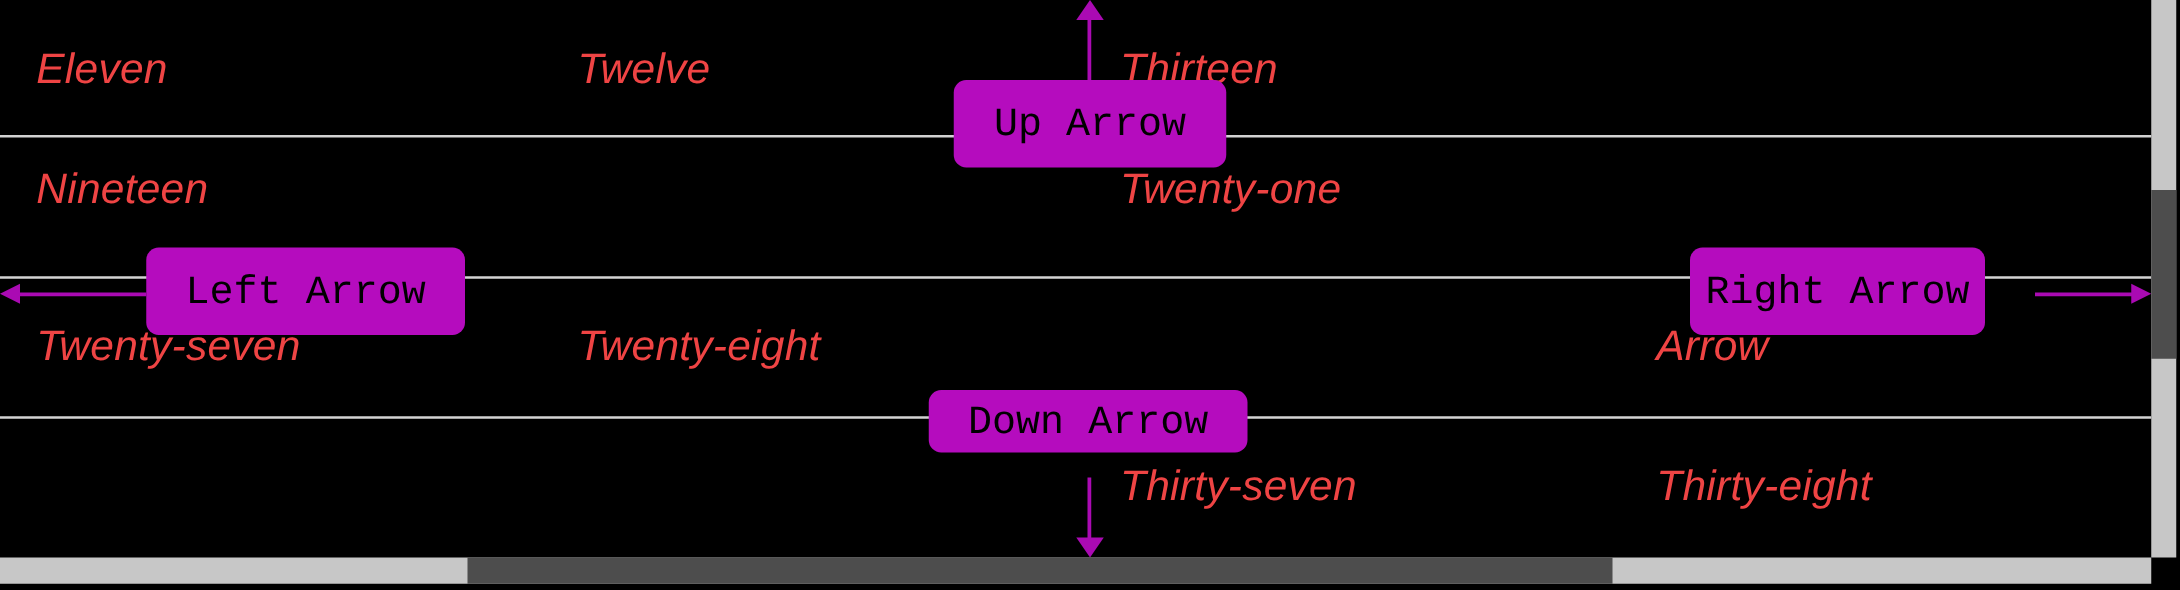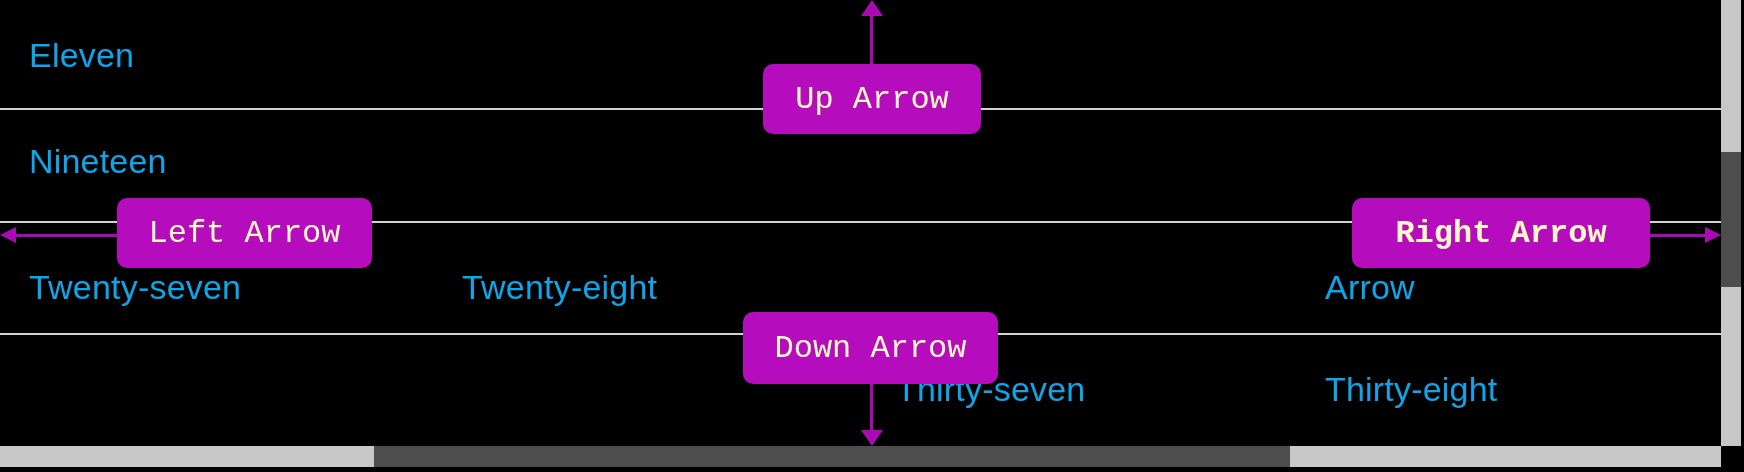--- a/index.html
+++ b/index.html
@@ -22,50 +22,51 @@
   }
   .sep-1 { top: 108px; }
   .sep-2 { top: 221px; }
   .sep-3 { top: 333px; }
 
   
   .cell {
     position: absolute;
     font-size: 34px;
     line-height: 34px;
-    color: #0ea5e9;
+    color: #ef4444;
     white-space: nowrap;
     letter-spacing: 0.2px;
+    font-style: italic;
   }
   .row-0 { top: 38px; }
-  .row-1 { top: 144px; }
-  .row-2 { top: 270px; }
+  .row-1 { top: 134px; }
+  .row-2 { top: 260px; }
   .row-3 { top: 372px; }
   .col-0 { left: 29px; }
   .col-1 { left: 462px; }
   .col-2 { left: 896px; }
   .col-3 { left: 1325px; }
 
   
   .badge {
     position: absolute;
     background: #b50cbe;
     border-radius: 10px;
-    color: #fef9c3;
+    color: #000000;
     font-family: "Liberation Mono", monospace;
     font-size: 32px;
     display: flex;
     align-items: center;
     justify-content: center;
     z-index: 3;
   }
   .badge-up    { left: 763px;  top: 64px;  width: 218px; height: 70px; }
   .badge-left  { left: 117px;  top: 198px; width: 255px; height: 70px; text-align: right; }
-  .badge-right { left: 1352px; top: 198px; width: 298px; height: 70px; font-weight: bold; }
-  .badge-down  { left: 743px;  top: 312px; width: 255px; height: 72px; }
+  .badge-right { left: 1352px; top: 198px; width: 236px; height: 70px; }
+  .badge-down  { left: 743px;  top: 312px; width: 255px; height: 50px; }
 
   
   .arrow-line {
     position: absolute;
     background: #aa0ab3;
     z-index: 2;
   }
   .arrow-head {
     position: absolute;
     width: 0; height: 0;
@@ -107,22 +108,25 @@
 </head>
 <body>
 
 <div class="screen">
 
   <div class="sep sep-1"></div>
   <div class="sep sep-2"></div>
   <div class="sep sep-3"></div>
 
   <div class="cell row-0 col-0">Eleven</div>
+  <div class="cell row-0 col-1">Twelve</div>
+  <div class="cell row-0 col-2">Thirteen</div>
 
   <div class="cell row-1 col-0">Nineteen</div>
+  <div class="cell row-1 col-2">Twenty-one</div>
 
   <div class="cell row-2 col-0">Twenty-seven</div>
   <div class="cell row-2 col-1">Twenty-eight</div>
   <div class="cell row-2 col-3">Arrow</div>
 
   <div class="cell row-3 col-2">Thirty-seven</div>
   <div class="cell row-3 col-3">Thirty-eight</div>
 
   <div>
     <div class="arrow-line up-line"></div>

